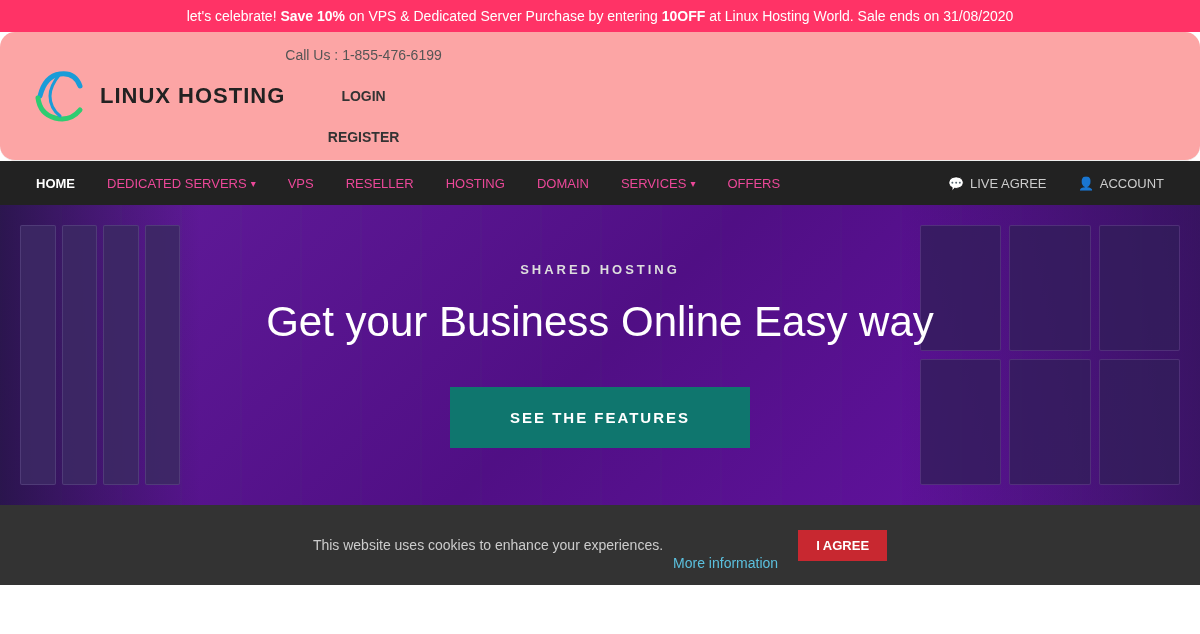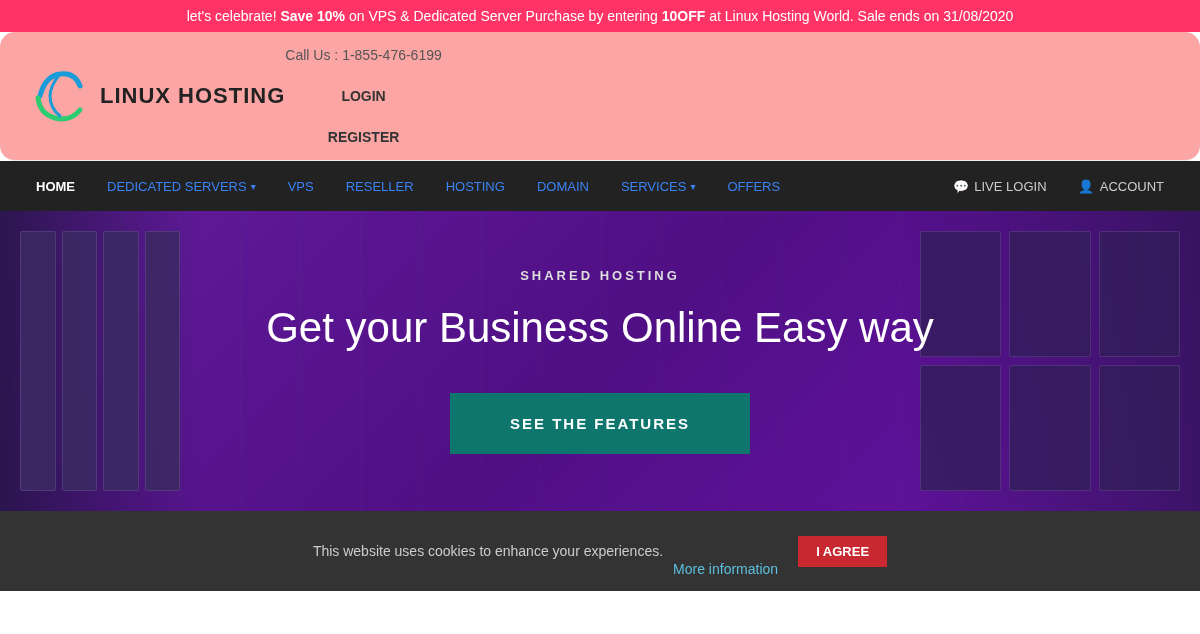--- a/index.html
+++ b/index.html
@@ -58,31 +58,31 @@
       background: none;
       border: none;
     }
 
     
     .navbar {
       background: #222;
       display: flex;
       align-items: center;
       padding: 0 20px;
-      height: 50px;
+      height: 44px;
       text-align: right;
     }
     .nav-left {
       display: flex;
       align-items: center;
       gap: 0;
       flex: 1;
     }
     .nav-item {
-      color: #3b82f6;
+      color: #ec4899;
       font-size: 13px;
       padding: 0 16px;
       height: 50px;
       display: flex;
       align-items: center;
       cursor: pointer;
       white-space: nowrap;
       position: relative;
     }
     .nav-item.active {
@@ -288,21 +288,21 @@
       <span>SERVICES</span>
       <span class="arrow">▾</span>
     </div>
     <div class="nav-item">
       <span>OFFERS</span>
     </div>
   </div>
   <div class="nav-right">
     <div class="nav-item">
       <span class="chat-icon">💬</span>
-      <span>LIVE LOGIN</span>
+      <span>LIVE AGREE</span>
     </div>
     <div class="nav-item">
       <span class="account-icon">👤</span>
       <span>ACCOUNT</span>
     </div>
   </div>
 </nav>
 
 <div class="hero">
   <div class="hero-bg"></div>

